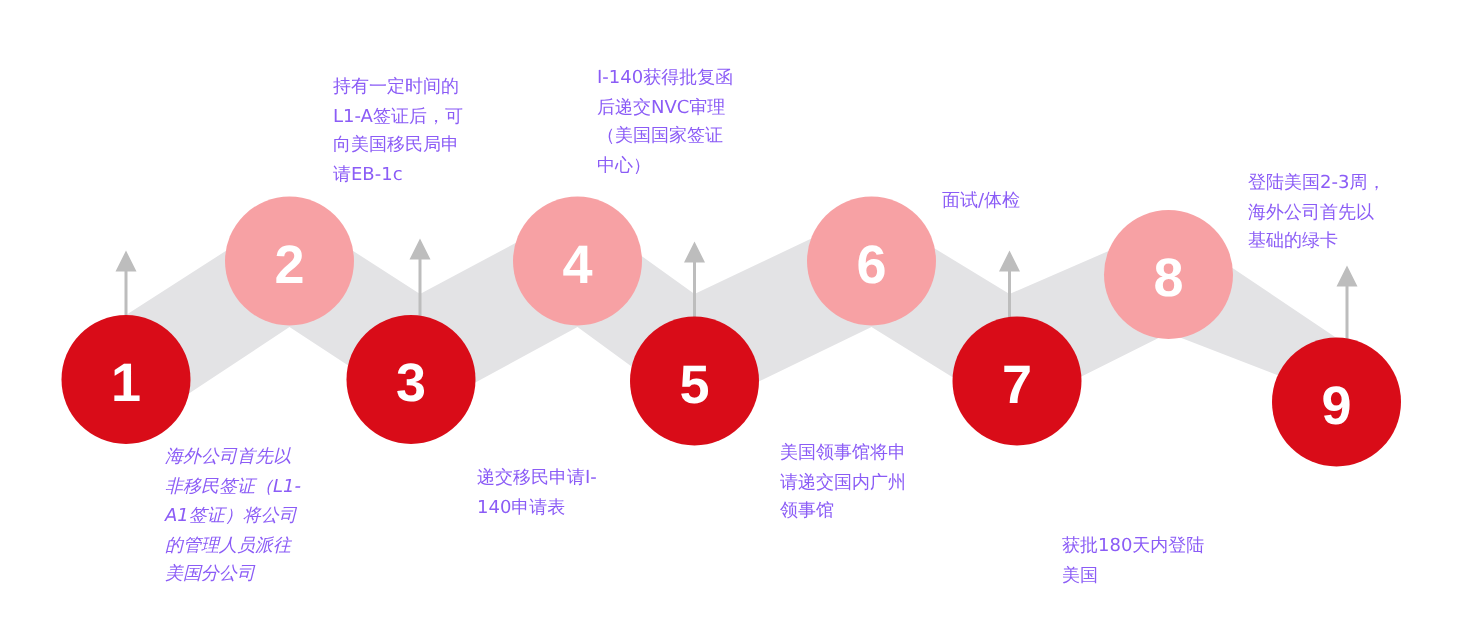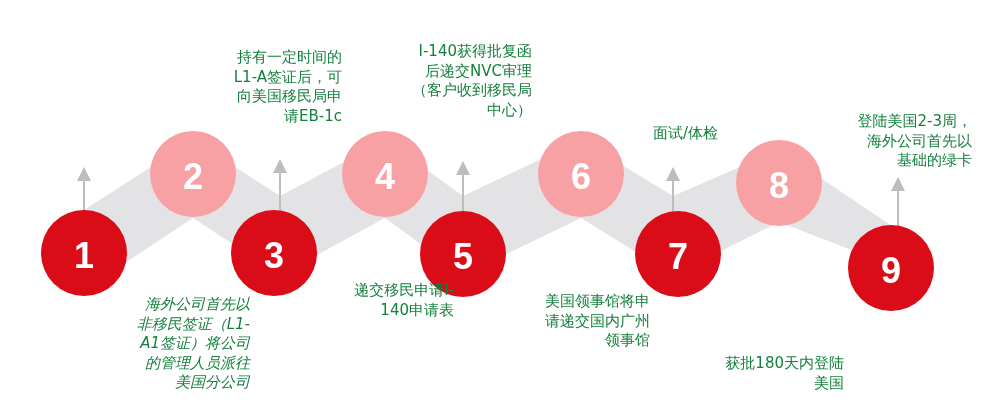--- a/index.html
+++ b/index.html
@@ -1,20 +1,20 @@
 <!DOCTYPE html>
 <html><head>
 <meta charset="utf-8">
 <style>
   html, body { margin: 0; padding: 0; background: #ffffff; }
   body { width: 983px; height: 414px; position: relative; overflow: hidden;
          font-family: "DejaVu Sans", "Liberation Sans", sans-serif; }
   #diagram { position: absolute; left: 0; top: 0; width: 983px; height: 414px; }
-  .label { position: absolute; font-size: 15px; line-height: 19.5px; color: #15803d;
-           text-align: right; white-space: pre-line; }
+  .label { position: absolute; font-size: 12px; line-height: 19.5px; color: #8b5cf6;
+           text-align: left; white-space: pre-line; }
   .num { font-family: "Liberation Sans", "DejaVu Sans", sans-serif; font-weight: bold;
          font-size: 36px; fill: #ffffff; text-anchor: middle; dominant-baseline: central; }
 </style>
 </head>
 <body>
 
 <div id="diagram">
   <svg width="983" height="414" viewBox="0 0 983 414">
 
     <polygon fill="#e3e3e5" points="84,210 193,140 280,196 385,140 463,196 581,140 673,196 779,150 898,230
@@ -82,25 +82,25 @@
   
   <div class="label" style="left:110px; top:295px; width:140px;font-style:italic;">海外公司首先以
 非移民签证（L1-
 A1签证）将公司
 的管理人员派往
 美国分公司</div>
   <div class="label" style="left:222px; top:48px; width:120px;">持有一定时间的
 L1-A签证后，可
 向美国移民局申
 请EB-1c</div>
-  <div class="label" style="left:318px; top:281px; width:136px;">递交移民申请I-
+  <div class="label" style="left:318px; top:309px; width:136px;">递交移民申请I-
 140申请表</div>
   <div class="label" style="left:398px; top:42px; width:134px;">I-140获得批复函
 后递交NVC审理
-（客户收到移民局
+（美国国家签证
 中心）</div>
   <div class="label" style="left:628px; top:124px; width:90px;">面试/体检</div>
   <div class="label" style="left:520px; top:292px; width:130px;">美国领事馆将申
 请递交国内广州
 领事馆</div>
   <div class="label" style="left:708px; top:310px; width:136px;margin-top:44px;">获批180天内登陆
 美国</div>
   <div class="label" style="left:832px; top:112px; width:140px;">登陆美国2-3周，
 海外公司首先以
 基础的绿卡</div>

